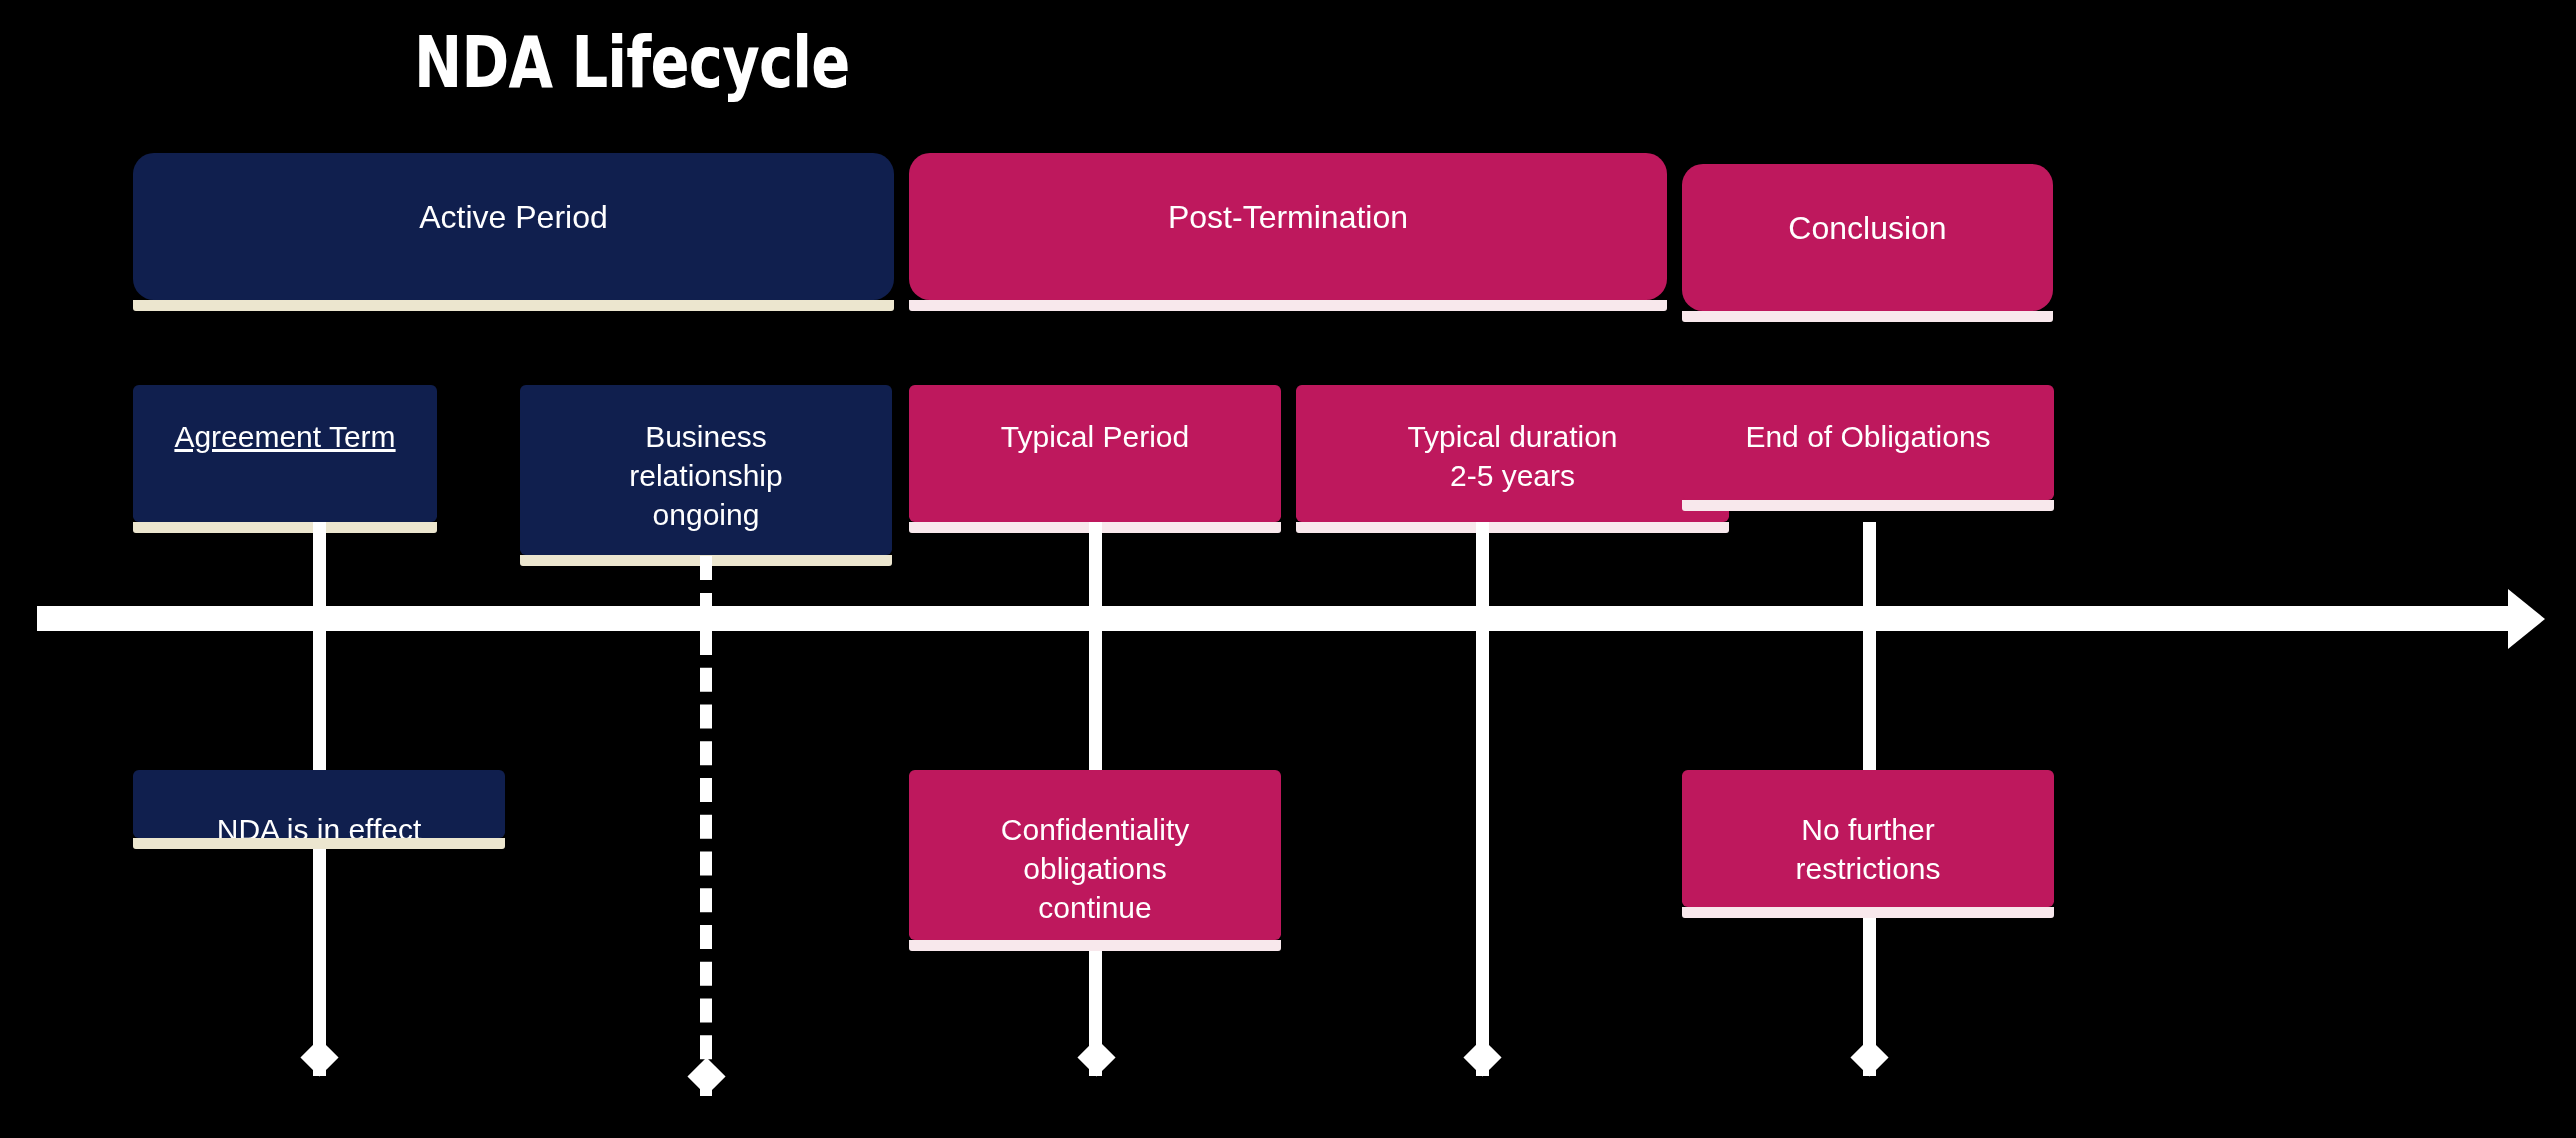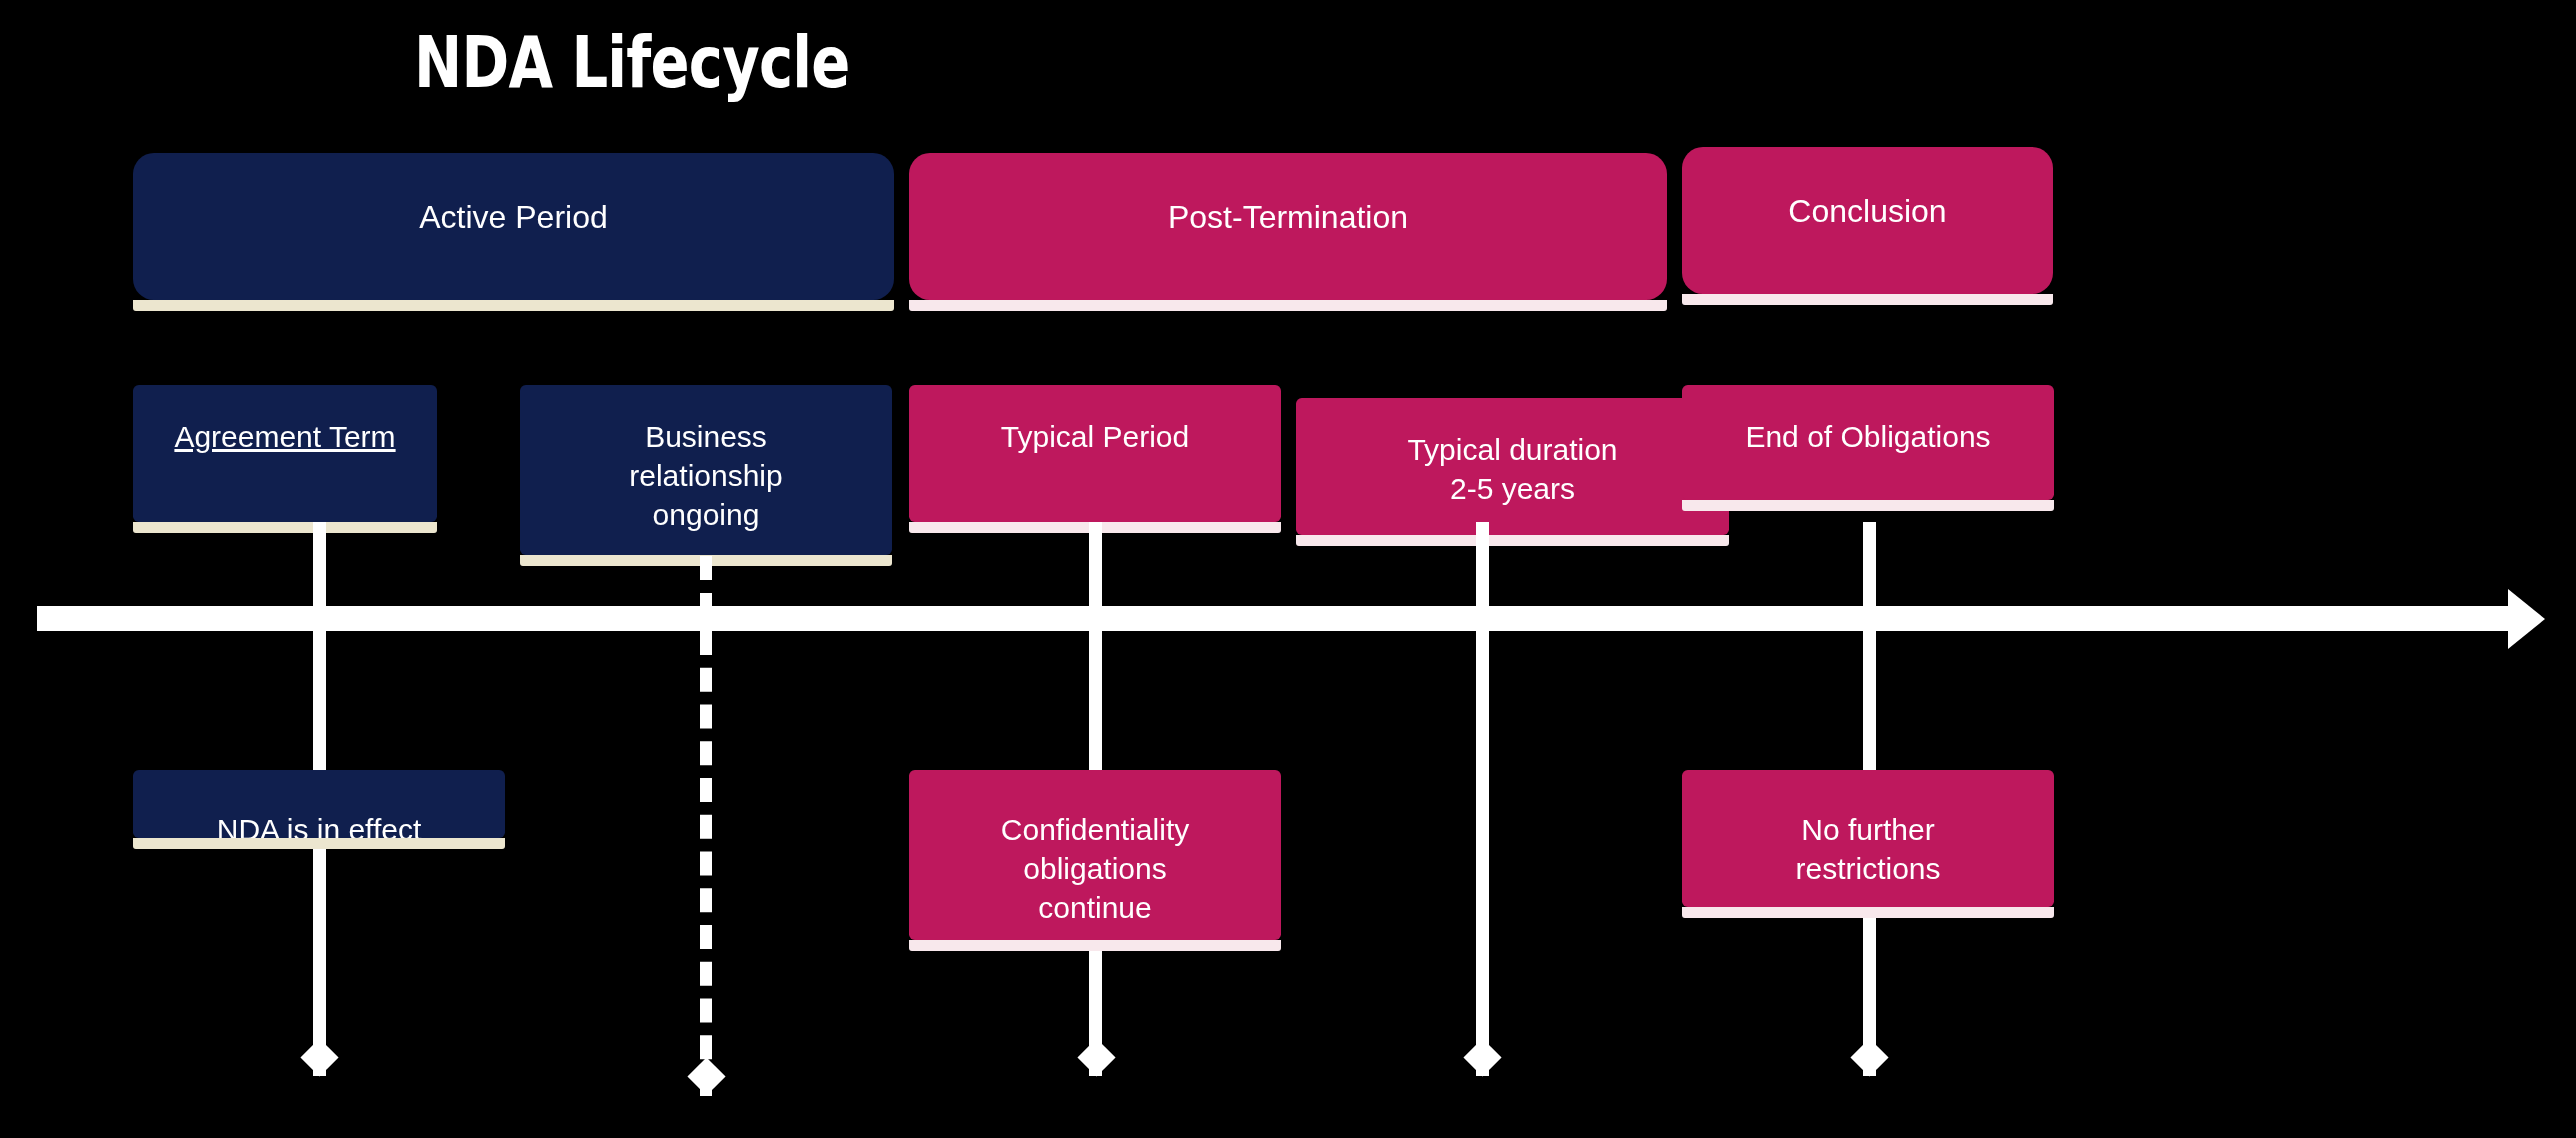--- a/index.html
+++ b/index.html
@@ -112,39 +112,39 @@
   <div class="title">NDA Lifecycle</div>
 
   <div class="box navy phase" style="left:133px; top:153px; width:761px;">
     <span class="lbl">Active Period</span>
   </div>
 
   <div class="box green phase" style="left:909px; top:153px; width:758px;">
     <span class="lbl">Post-Termination</span>
   </div>
 
-  <div class="box green phase" style="left:1682px; top:147px; width:371px;">
+  <div class="box green phase" style="left:1682px; top:164px; width:371px;">
     <span class="lbl">Conclusion</span>
   </div>
 
   <div class="box navy milestone" style="left:133px; top:385px; width:304px; height:137px;text-decoration:underline;">
     <span class="lbl">Agreement Term</span>
   </div>
 
   <div class="box navy milestone" style="left:520px; top:385px; width:372px; height:170px;">
     <span class="lbl">Business
 relationship
 ongoing</span>
   </div>
 
   <div class="box green milestone" style="left:909px; top:385px; width:372px; height:137px;">
     <span class="lbl">Typical Period</span>
   </div>
 
-  <div class="box green milestone" style="left:1296px; top:398px; width:433px; height:137px;">
+  <div class="box green milestone" style="left:1296px; top:385px; width:433px; height:137px;">
     <span class="lbl">Typical duration
 2-5 years</span>
   </div>
 
   <div class="box green milestone" style="left:1682px; top:385px; width:372px; height:115px;">
     <span class="lbl">End of Obligations</span>
   </div>
 
   <div class="conn" style="left:313px; top:522px; height:95px;"></div>
   <div class="conn dashed" style="left:700px; top:556px; height:61px;"></div>

